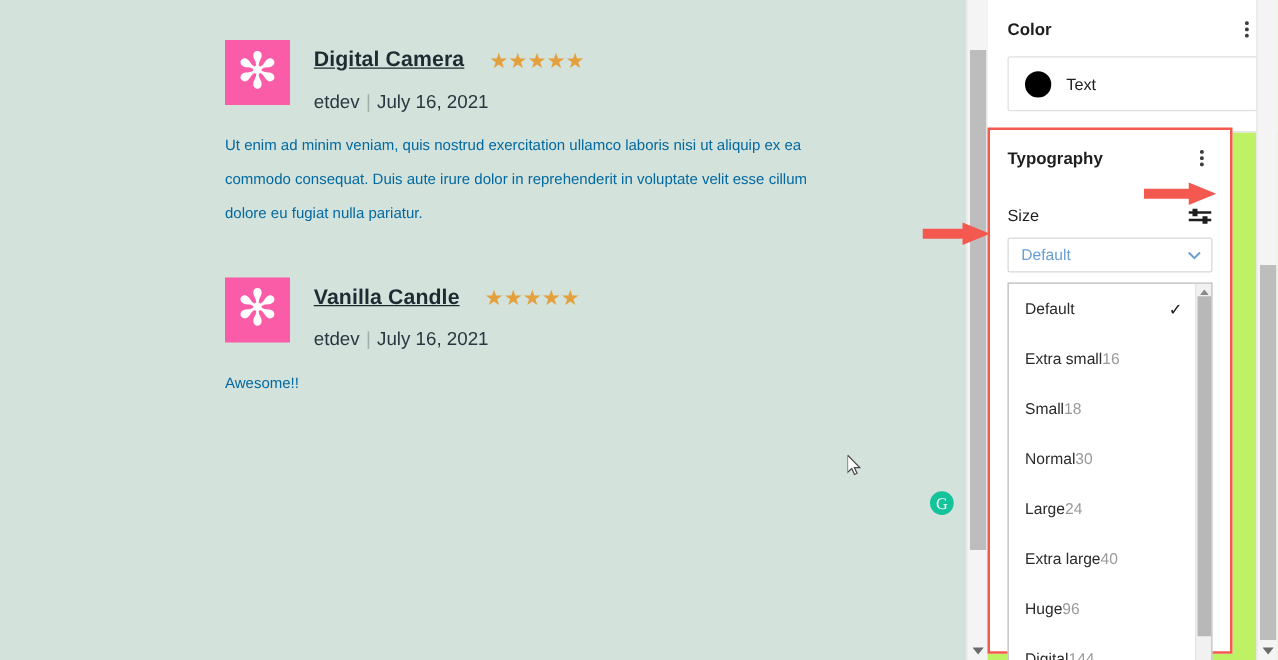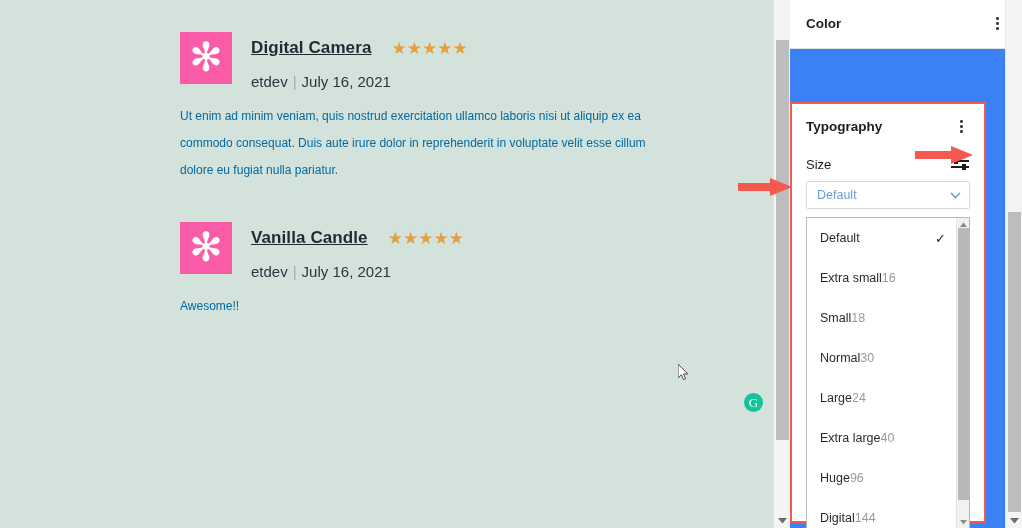--- a/index.html
+++ b/index.html
@@ -66,21 +66,21 @@
     position: absolute; left: 2px; top: 40px; width: 13px; height: 400px;
     background: #bdbdbd;
   }
   #canvas-scroll .arrow-dn {
     position: absolute; left: 4px; bottom: 4px; width: 9px; height: 7px;
   }
 
   
   #sidebar {
     position: absolute; left: 790px; top: 0;
-    width: 232px; height: 528px; background: #3b82f6;
+    width: 232px; height: 528px; background: #bef264;
   }
   .panel { background: #fff; border-bottom: 1px solid #e0e0e0; padding: 14px 16px 16px 16px; }
   .panel-head { display: flex; align-items: center; justify-content: space-between; }
   .panel-title { font-size: 13.5px; color: #1e1e1e; font-weight: 600; }
   .kebab { width: 18px; height: 18px; position: relative; cursor: pointer; }
   .kebab i {
     position: absolute; left: 8px; width: 2.5px; height: 2.5px;
     border-radius: 50%; background: #3c3c3c; display: block;
   }
   .kebab i:nth-child(1) { top: 3px; }
@@ -94,22 +94,22 @@
   .swatch { width: 21px; height: 21px; border-radius: 50%; background: #000; flex:0 0 21px;}
   .color-label { margin-left: 12px; font-size: 13px; color: #1e1e1e; }
 
   
   #typography-panel {
     position: absolute; left: 0; top: 102px; width: 196px; height: 421px;
     border: 2px solid #f4594f; background: #fff;
   }
   .typo-inner { padding: 13px 14px 0 14px; }
   .size-row {
-    display: flex; align-items: center; justify-content: space-between;
-    margin-top: 21px;
+    display: flex; justify-content: space-between;
+    margin-top: 30px;
   }
   .size-label { font-size: 13px; color: #1e1e1e; }
   .sliders-icon { width: 20px; height: 16px; }
 
   .select-box {
     margin-top: 9px; height: 28px; border: 1px solid #d8d8d8; border-radius: 2px;
     display: flex; align-items: center; justify-content: space-between;
     padding: 0 8px 0 10px; background: #fff;
   }
   .select-value { font-size: 12.5px; color: #6a9fd4; }
@@ -220,20 +220,24 @@
   <div id="sidebar">
 
     <div class="panel">
       <div class="panel-head">
         <span class="panel-title">Color</span>
         <span class="kebab">
             <i></i>
             <i></i>
             <i></i>
           </span>
+      </div>
+      <div class="color-card">
+        <span class="swatch"></span>
+        <span class="color-label">Text</span>
       </div>
     </div>
 
     <div id="typography-panel">
       <div class="typo-inner">
         <div class="panel-head">
           <span class="panel-title">Typography</span>
           <span class="kebab">
               <i></i>
               <i></i>

